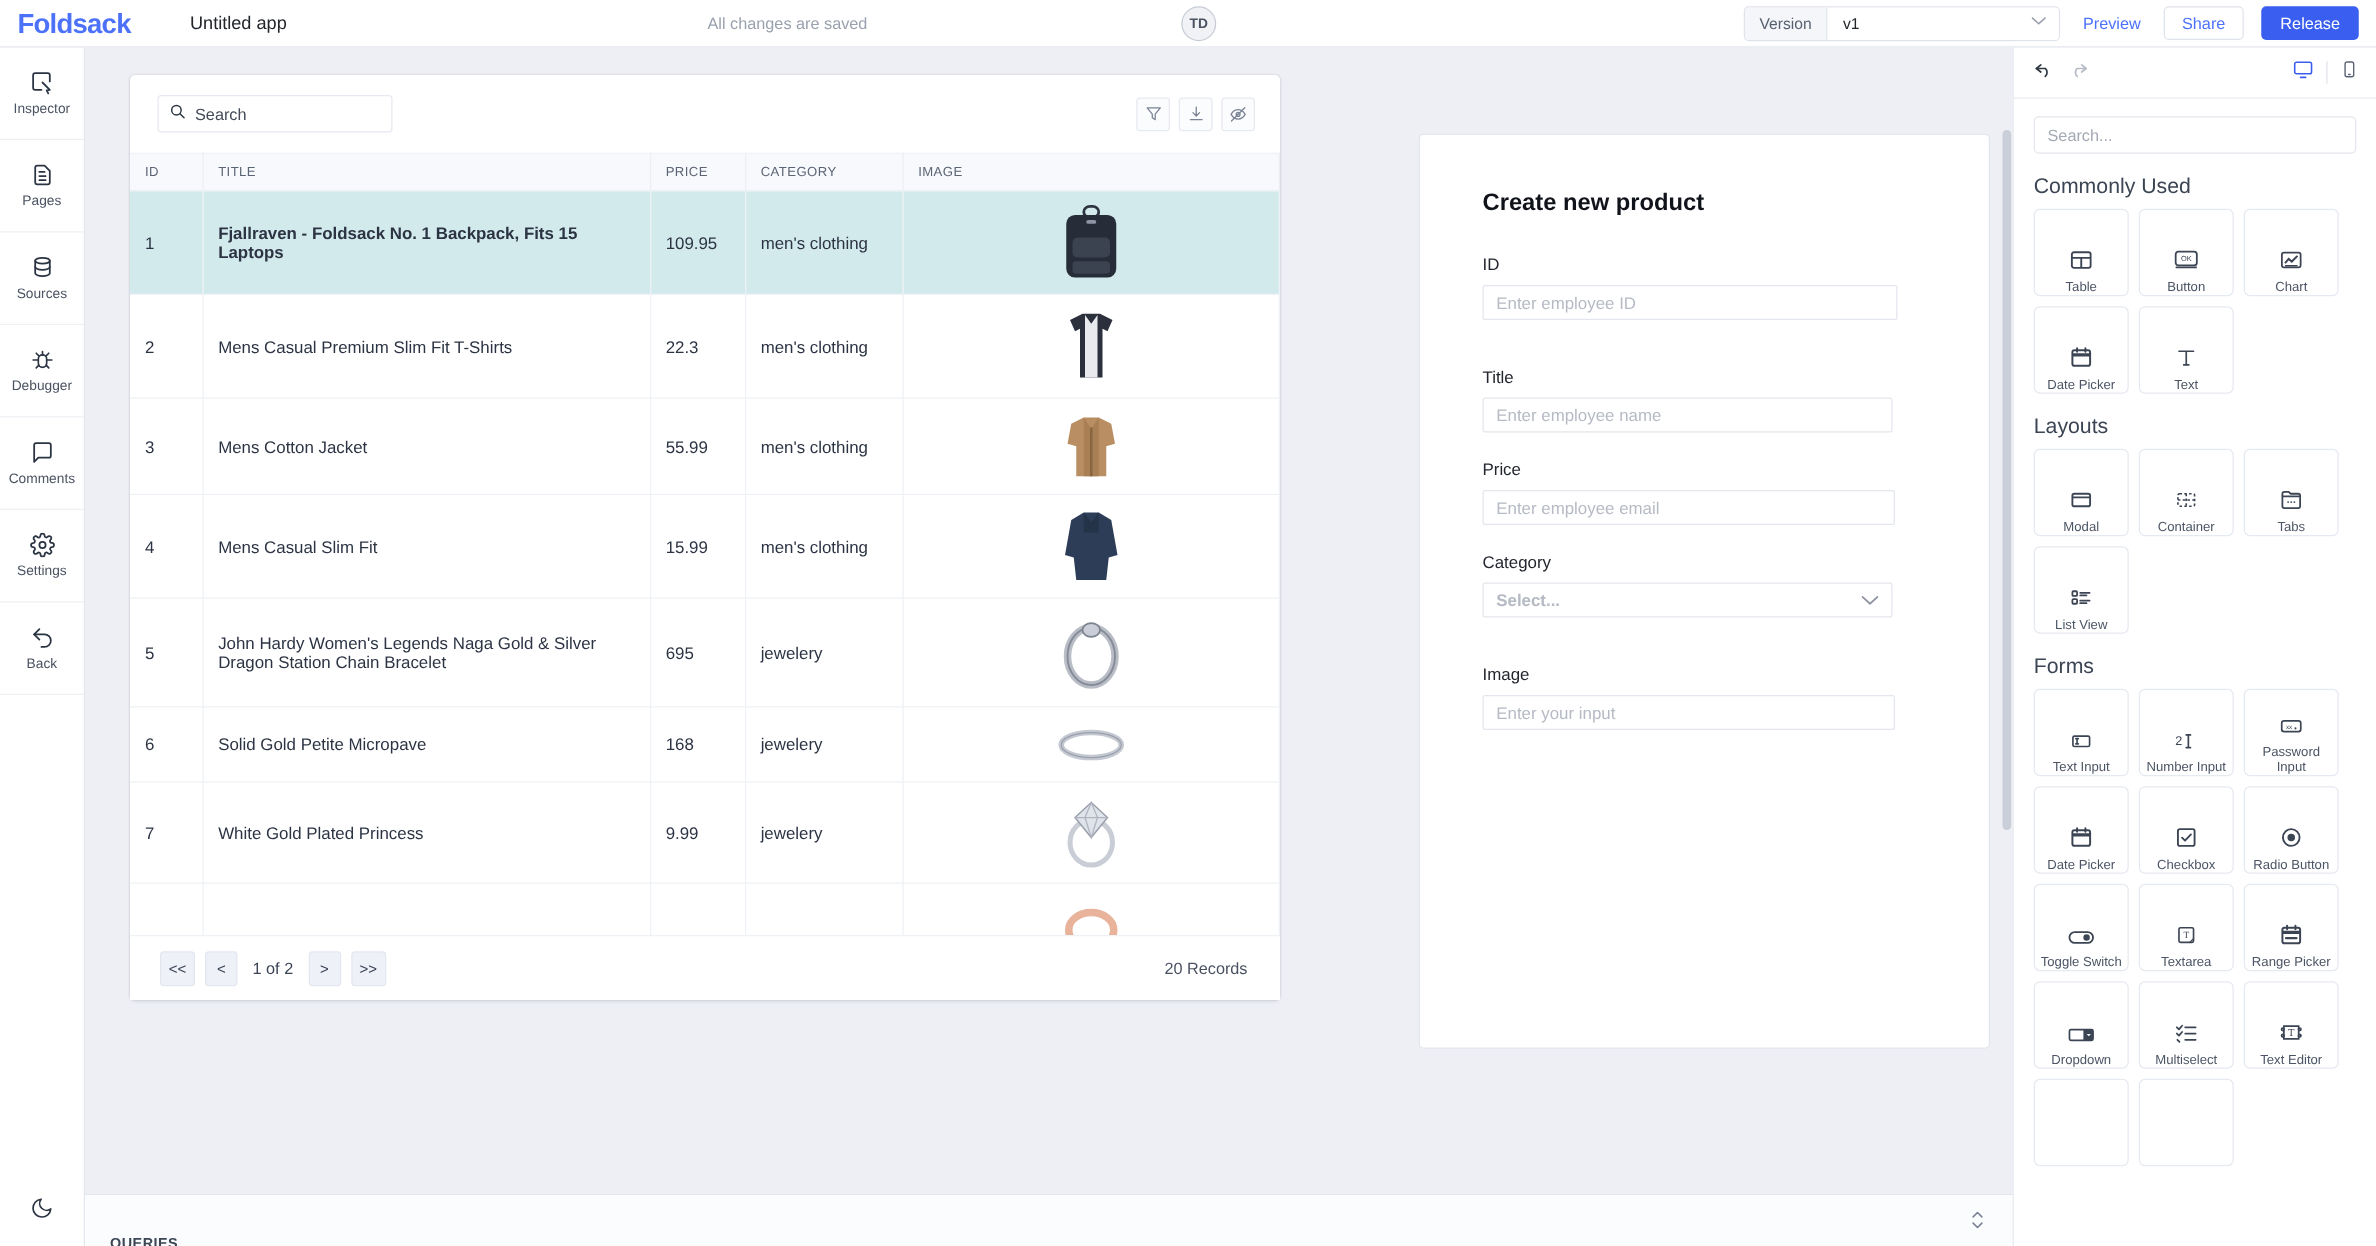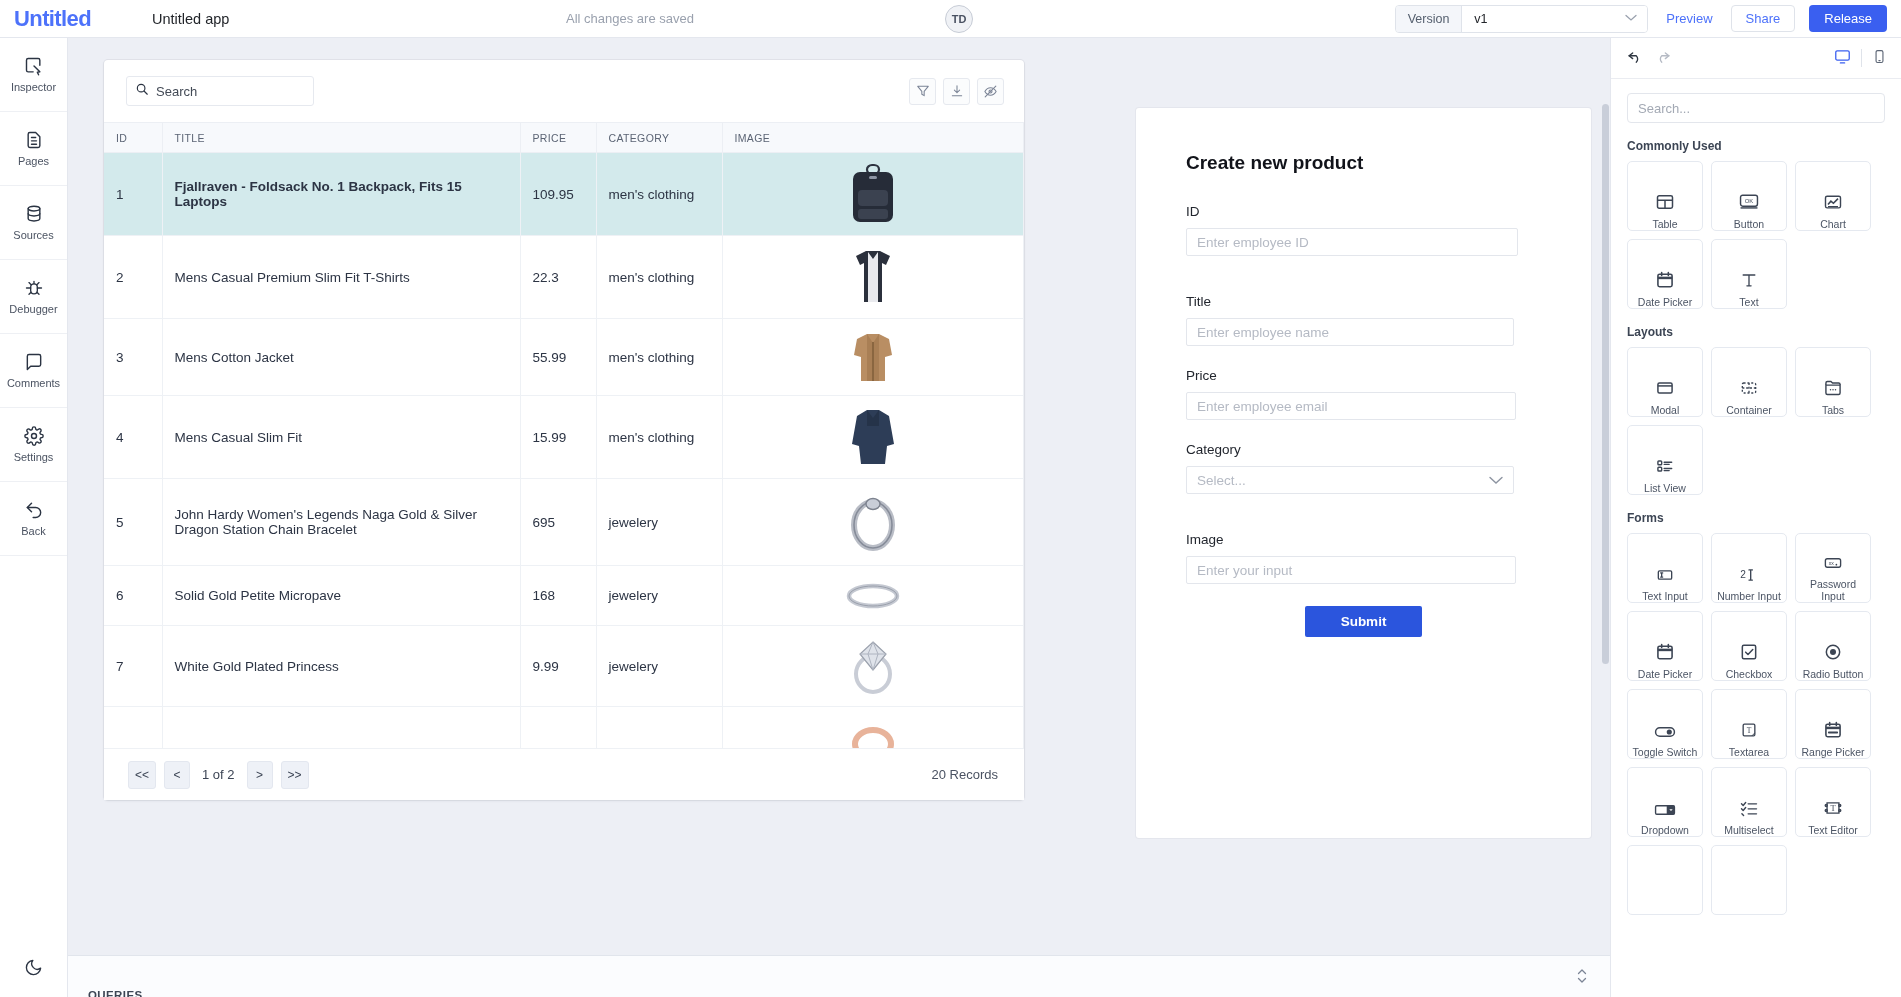--- a/index.html
+++ b/index.html
@@ -168,21 +168,21 @@
     padding: 44px 50px 0 50px;
   }
   .form-title { font-size: 19px; font-weight: 700; color: #11131a; margin-bottom: 30px; }
   .fld { margin-bottom: 22px; }
   .fld-label { font-size: 13.5px; color: #22262e; margin-bottom: 9px; }
   .fld-input {
     height: 28px; border: 1px solid #e3e6ec; border-radius: 2px;
     display: flex; align-items: center; padding: 0 10px;
     font-size: 13.5px; color: #b5bac4; background: #fff;
   }
-  .fld-input.sel-input { justify-content: space-between; }
+  .fld-input.sel-input { justify-content: space-between; font-weight: bold; }
   .fld-id  { width: 332px; }
   .fld-t   { width: 328px; }
   .fld-p   { width: 330px; }
   .fld-c   { width: 328px; }
   .fld-i   { width: 330px; }
   .gap-big { height: 16px; }
   .submit-row { display: flex; justify-content: center; margin-top: 18px; }
   .btn-submit {
     background: #2b55dd; color: #fff; font-size: 13.5px; font-weight: 700;
     padding: 8px 36px; border-radius: 2px;
@@ -203,21 +203,21 @@
   .rp-undo .redo { color: #b5bac4; }
   .rp-dev { display: flex; align-items: center; gap: 10px; }
   .rp-dev .sep { width: 1px; height: 18px; background: #dfe3ea; }
   .rp-search {
     margin: 14px 16px 0 16px; height: 30px;
     border: 1px solid #e3e6ec; border-radius: 4px;
     display: flex; align-items: center; padding: 0 10px;
     font-size: 13px; color: #a3a9b4;
   }
   .rp-body { flex: 1; overflow: hidden; padding: 0 16px 0 16px; }
-  .rp-section { font-size: 12px; font-weight: 700; color: #3c4554; margin: 16px 0 8px 0; }
+  .rp-section { font-size: 17px; font-weight: 400; color: #3c4554; margin: 16px 0 8px 0; }
   .rp-grid { display: flex; flex-wrap: wrap; gap: 8px; }
   .rp-card {
     width: 76px; height: 70px; border: 1px solid #e5e9f0; border-radius: 5px;
     display: flex; flex-direction: column; align-items: center;
     justify-content: flex-end; gap: 6px; color: #3c4554; background: #fff;
   }
   .rp-card .cap {
     font-size: 10.5px; color: #4c5565; text-align: center; line-height: 1.15;
     padding: 0 3px;
   }
@@ -235,21 +235,21 @@
     font-size: 11.5px; font-weight: 700; letter-spacing: .4px; color: #3c4554; margin-top: 36px;
   }
   .q-toggle { color: #7b8496; font-size: 12px; line-height: .85; text-align: center; }
 </style>
 </head>
 <body>
 
 <div class="app">
 
   <div class="topbar">
-    <div class="logo">Untitled</div>
+    <div class="logo">Foldsack</div>
     <div class="app-title">Untitled app</div>
     <div class="save-status">All changes are saved</div>
     <div class="avatar">TD</div>
     <div class="right-head">
       <div class="version-wrap">
         <div class="version-label">Version</div>
         <div class="version-select">
           <span>v1</span>
           <span class="chev">
             <svg width="12" height="8" viewBox="0 0 12 8">
@@ -559,23 +559,20 @@
 
         <div class="gap-big"></div>
 
         <div class="fld">
           <div class="fld-label">Image</div>
           <div class="fld-input fld-i">
             <span>Enter your input</span>
           </div>
         </div>
 
-        <div class="submit-row">
-          <div class="btn-submit">Submit</div>
-        </div>
       </div>
 
       <div class="canvas-scroll"></div>
     </div>
 
     <div class="rightpanel">
       <div class="rp-head">
         <div class="rp-undo">
           <span>
             <svg width="17" height="17" viewBox="0 0 24 24" fill="none" stroke="#2f3742" stroke-width="1.9" stroke-linecap="round" stroke-linejoin="round">

